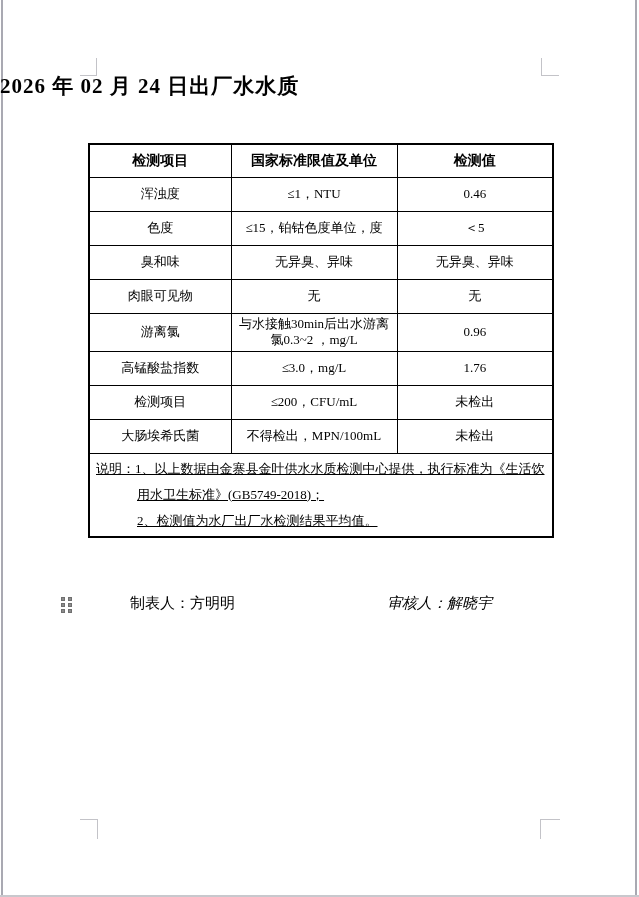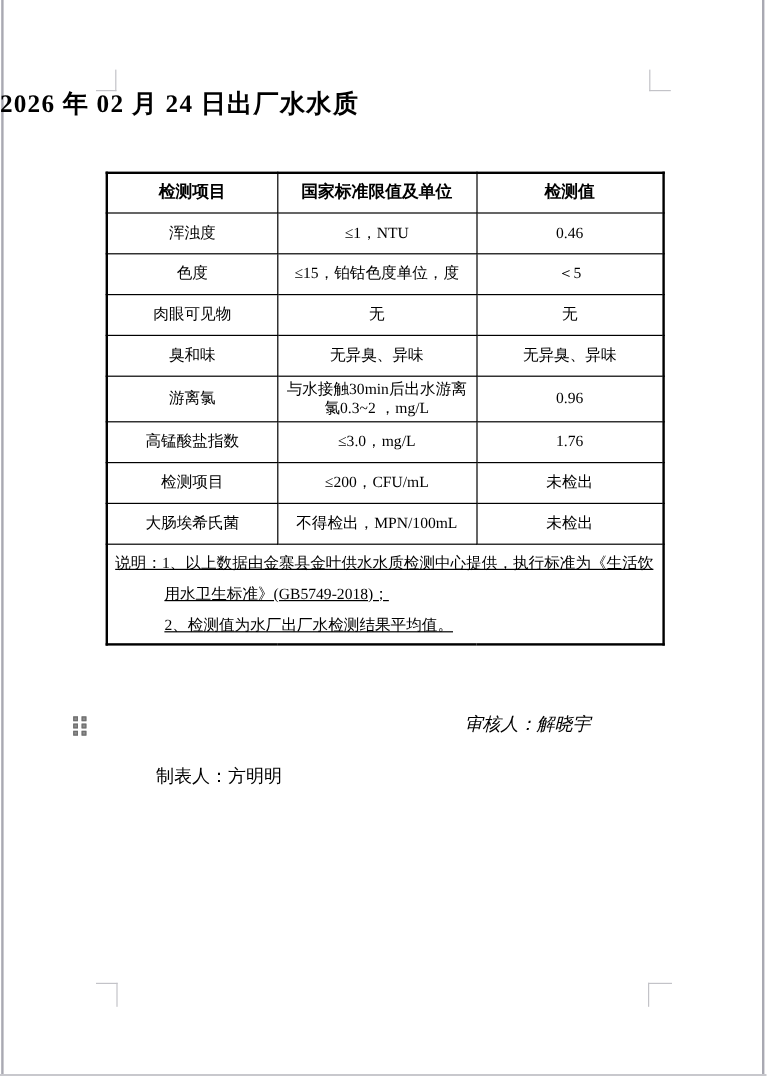--- a/index.html
+++ b/index.html
@@ -62,21 +62,21 @@
   .footer-row { position:absolute; left:0; top:594px; width:100%; height:22px; }
   .grip {
     position:absolute; left:61px; top:3px;
     display:grid;
     grid-template-columns:repeat(2,4px);
     grid-template-rows:repeat(3,4px);
     gap:2px 3px;
     cursor:move;
   }
   .grip span { width:4px; height:4px; background:#8c8c8c; border:1px solid #6f6f6f; }
-  .preparer { position:absolute; left:130px; top:0; font-size:15px; white-space:pre;margin-top:44px; }
+  .preparer { position:absolute; left:130px; top:0; font-size:15px; white-space:pre; }
   .reviewer { position:absolute; left:387px; top:0; font-size:15px; white-space:pre;font-style:italic; }
 </style>
 </head>
 <body>
 
 <div class="page">
 
   <div class="edge-left"></div>
   <div class="edge-right"></div>
   <div class="edge-bottom"></div>
@@ -106,28 +106,28 @@
         <td>浑浊度</td>
         <td>≤1，NTU</td>
         <td>0.46</td>
       </tr>
       <tr class="r-std">
         <td>色度</td>
         <td>≤15，铂钴色度单位，度</td>
         <td>＜5</td>
       </tr>
       <tr class="r-std">
+        <td>臭和味</td>
+        <td>无异臭、异味</td>
+        <td>无异臭、异味</td>
+      </tr>
+      <tr class="r-std">
         <td>肉眼可见物</td>
         <td>无</td>
         <td>无</td>
-      </tr>
-      <tr class="r-std">
-        <td>臭和味</td>
-        <td>无异臭、异味</td>
-        <td>无异臭、异味</td>
       </tr>
       <tr class="r-tall">
         <td>游离氯</td>
         <td>与水接触30min后出水游离氯0.3~2 ，mg/L</td>
         <td>0.96</td>
       </tr>
       <tr class="r-std">
         <td>高锰酸盐指数</td>
         <td>≤3.0，mg/L</td>
         <td>1.76</td>

